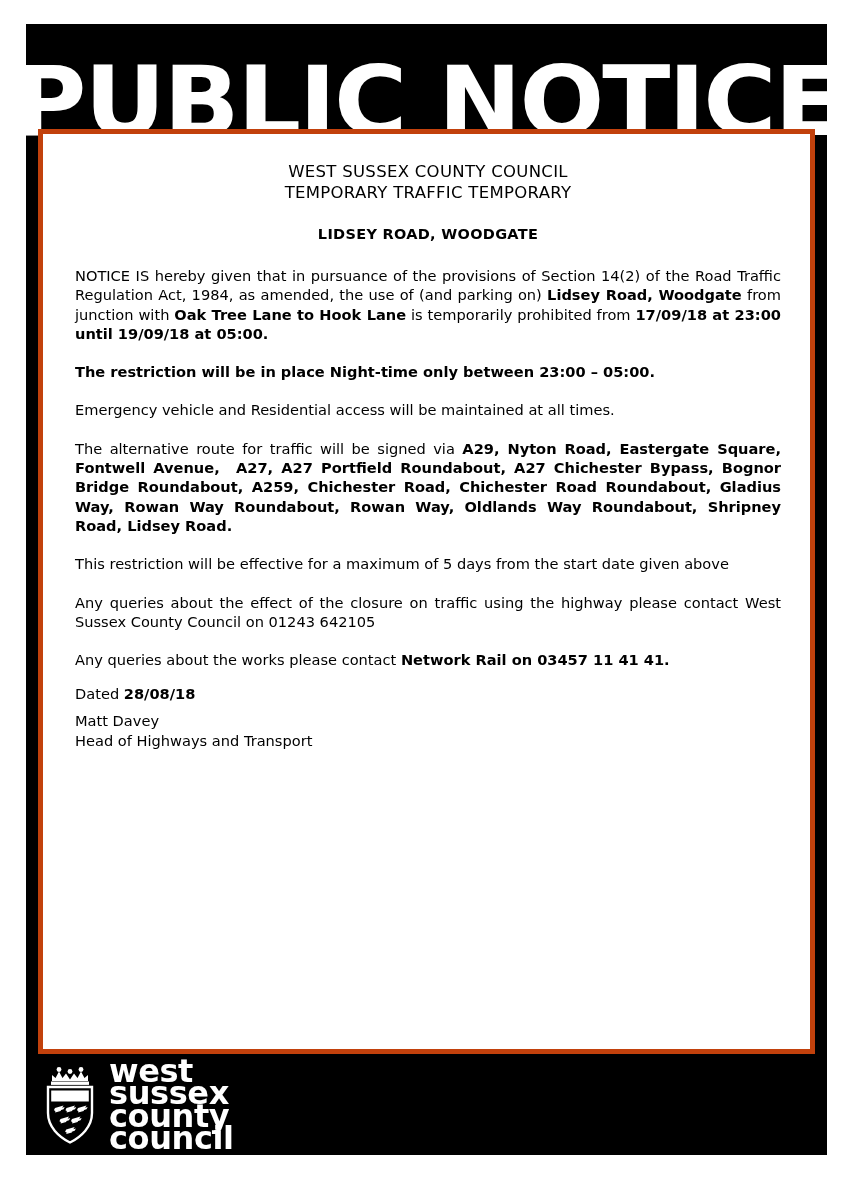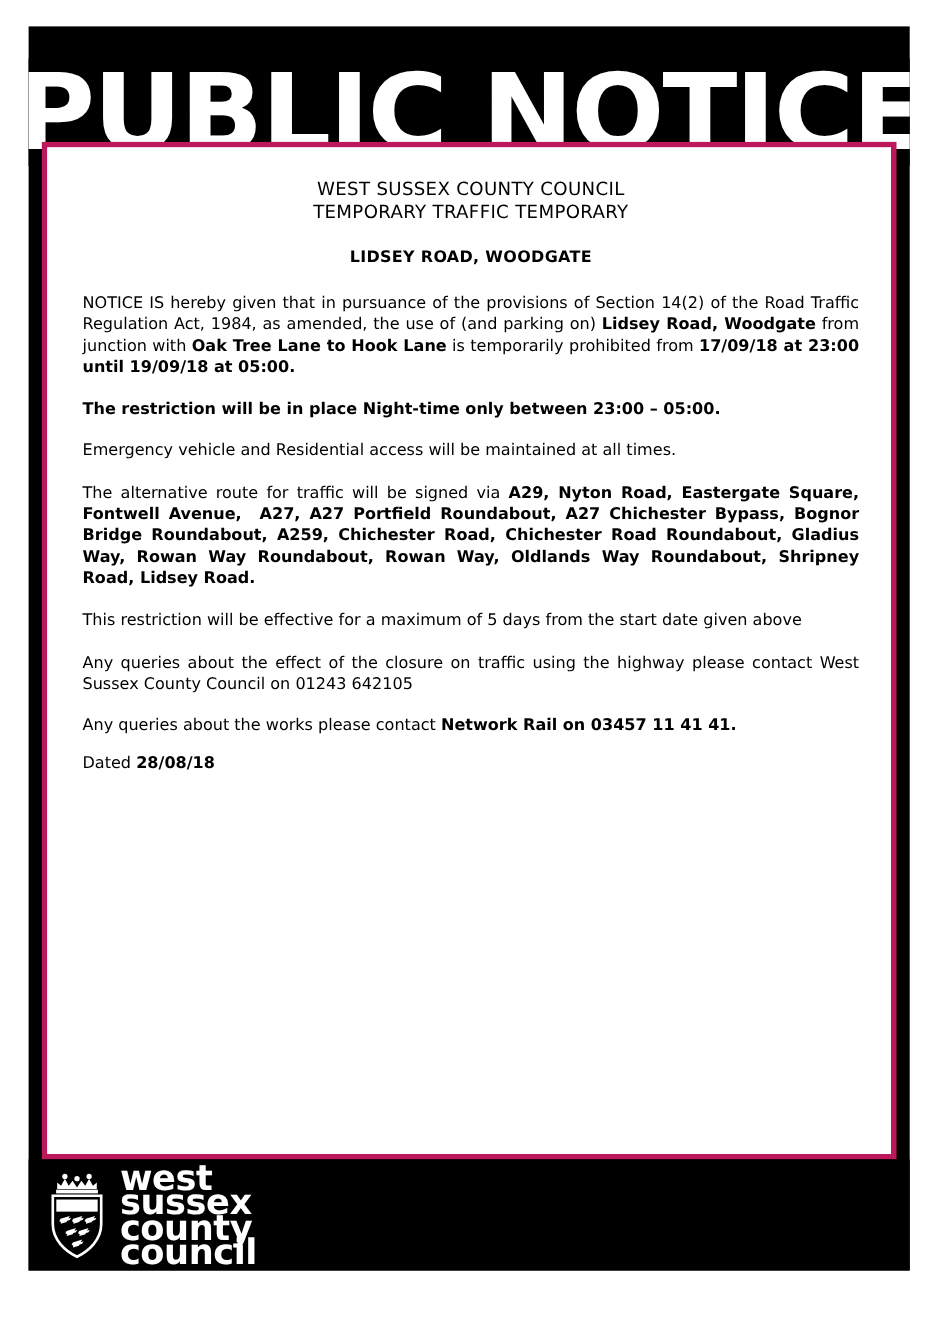--- a/index.html
+++ b/index.html
@@ -50,21 +50,21 @@
     white-space: nowrap;
   }
 
   
   .doc-frame {
     position: absolute;
     left: 12px;
     top: 105px;
     width: 777px;
     height: 925px;
-    background: #be185d;
+    background: #c2410c;
     padding: 5px;
     box-sizing: border-box;
   }
   .doc-frame-inner {
     width: 100%;
     height: 100%;
     background: #ffffff;
     border: 1px solid #ffffff;
     box-sizing: border-box;
     position: relative;
@@ -176,20 +176,24 @@
         <p class="para">Any queries about the effect of the closure on traffic using the highway please contact West Sussex County Council on 01243 642105</p>
 
         <p class="para">
           <span>Any queries about the works please contact </span><b>Network Rail on 03457 11 41 41.</b>
         </p>
 
         <div class="sig">
           <span>Dated </span><b>28/08/18</b>
         </div>
 
+        <div class="sig">
+          <div>Matt Davey</div>
+          <div>Head of Highways and Transport</div>
+        </div>
 
       </div>
     </div>
   </div>
 
   <div class="footer">
 
     <svg class="crest" viewBox="0 0 56 80">
 
       <g fill="#ffffff">

